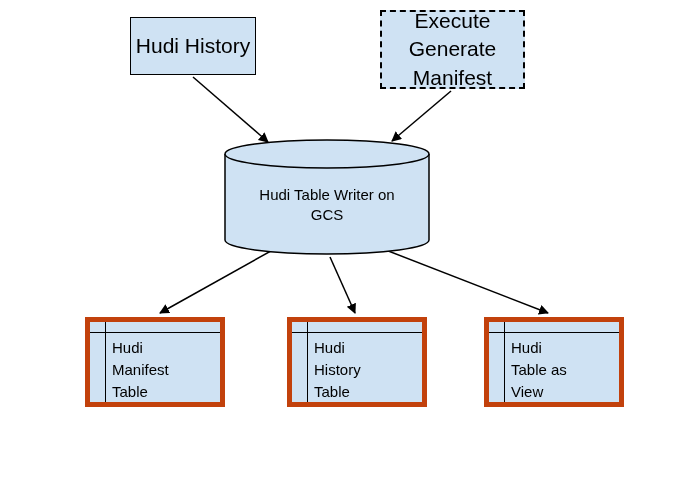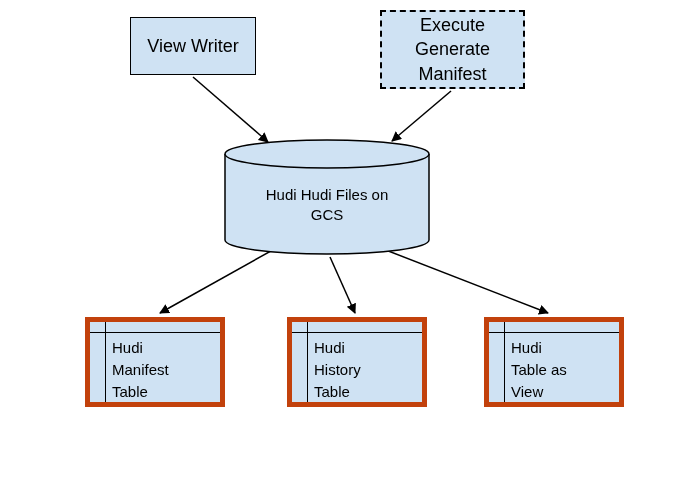--- a/index.html
+++ b/index.html
@@ -19,21 +19,21 @@
     pointer-events: none;
   }
   .node {
     position: absolute;
     background: #cfe2f3;
     border: 1px solid #000000;
     display: flex;
     align-items: center;
     justify-content: center;
     text-align: center;
-    font-size: 18px;
+    font-size: 21px;
     line-height: 1.35;
     box-sizing: border-box;
   }
   .node .label, .cyl .label, .table-node .label {
     white-space: pre-line;
   }
   #writer  { left: 130px; top: 17px;  width: 126px; height: 58px; }
   #execute { left: 380px; top: 10px;  width: 145px; height: 79px; border: 2px dashed #000000; }
 
   .cyl {
@@ -92,35 +92,35 @@
       </marker>
     </defs>
     <line x1="193" y1="77" x2="268" y2="142" stroke="#000000" stroke-width="1.5" marker-end="url(#ah)"></line>
     <line x1="451" y1="91" x2="392" y2="141" stroke="#000000" stroke-width="1.5" marker-end="url(#ah)"></line>
     <line x1="278" y1="247" x2="160" y2="313" stroke="#000000" stroke-width="1.5" marker-end="url(#ah)"></line>
     <line x1="330" y1="257" x2="355" y2="313" stroke="#000000" stroke-width="1.5" marker-end="url(#ah)"></line>
     <line x1="378" y1="247" x2="548" y2="313" stroke="#000000" stroke-width="1.5" marker-end="url(#ah)"></line>
   </svg>
 
   <div class="node" id="writer">
-    <span class="label">View Writer</span>
+    <span class="label">Hudi History</span>
   </div>
 
   <div class="node" id="execute">
     <span class="label">Execute
 Generate
 Manifest</span>
   </div>
 
   <div class="cyl">
     <svg width="206" height="117" viewBox="0 0 206 117" xmlns="http://www.w3.org/2000/svg">
       <path d="M1 15 L1 101 A102 14 0 0 0 205 101 L205 15" fill="#cfe2f3" stroke="#000000" stroke-width="1.5"></path>
       <ellipse cx="103" cy="15" rx="102" ry="14" fill="#cfe2f3" stroke="#000000" stroke-width="1.5"></ellipse>
     </svg>
-    <span class="label">Hudi Hudi Files on
+    <span class="label">Hudi Table Writer on
 GCS</span>
   </div>
 
   <div class="table-node" id="manifest">
     <div class="vline"></div>
     <div class="hline"></div>
     <span class="label">Hudi
 Manifest
 Table</span>
   </div>

